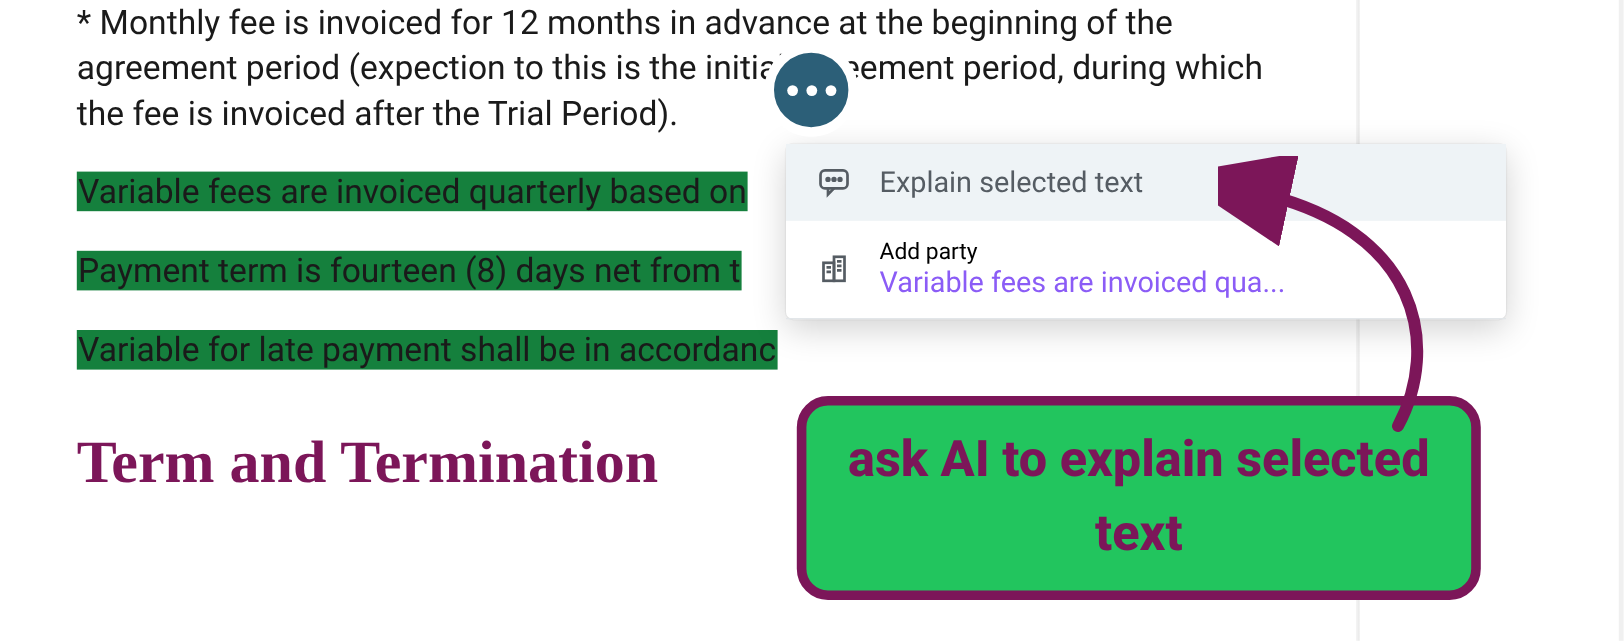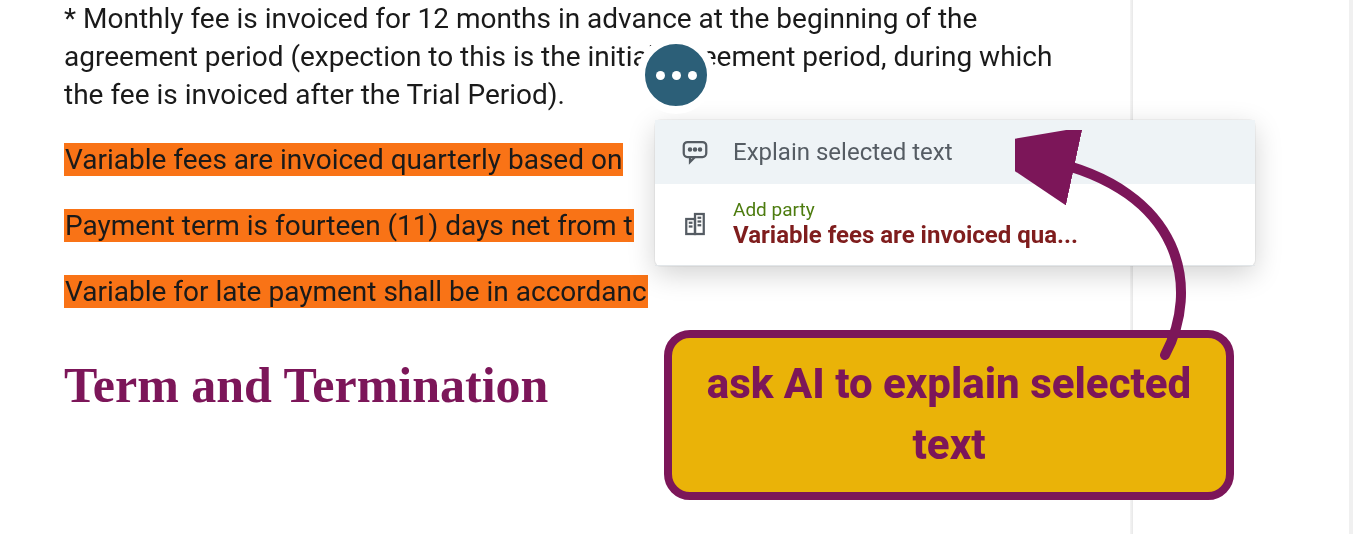--- a/index.html
+++ b/index.html
@@ -23,21 +23,21 @@
   .body-text {
     font-size: 28px;
     line-height: 1.35;
     color: #1a1a1a;
     max-width: 1010px;
     margin-top: 0;
     margin-bottom: 28px;
   }
 
   .hl {
-    background: #f97316;
+    background: #15803d;
     padding: 0 1px;
   }
 
   .heading {
     font-family: Georgia, "Times New Roman", serif;
     font-size: 50px;
     color: #7c1659;
     margin: 45px 0 22px 0;
     font-weight: 700;
   }
@@ -92,38 +92,38 @@
   }
   .popup-item .icon {
     width: 32px;
     height: 32px;
     flex: 0 0 32px;
     display:flex;
     align-items:center;
     justify-content:center;
   }
   .popup-item .lbl { flex: 1; }
-  .popup-item.party .lbl .top { font-size: 19px; color: #4d7c0f; line-height:1.1; }
-  .popup-item.party .lbl .bot { font-size: 24px; font-weight: 700; color: #7f1d1d; }
+  .popup-item.party .lbl .top { font-size: 19px; color: #000000; line-height:1.1; }
+  .popup-item.party .lbl .bot { font-size: 24px; font-weight: 400; color: #8b5cf6; }
   .popup hr {
     border: none;
     border-top: 1px solid #e2e6e9;
     margin: 0;
   }
 
   
   .callout {
     position: absolute;
     left: 664px;
     top: 330px;
     width: 570px;
     height: 170px;
     border-radius: 26px;
     border: 8px solid #7c1659;
-    background: #eab308;
+    background: #22c55e;
     color: #7c1659;
     font-weight: 800;
     font-size: 42px;
     display: flex;
     align-items: center;
     justify-content: center;
     text-align: center;
     line-height: 1.45;
     padding: 0 30px;
     z-index: 8;
@@ -162,21 +162,21 @@
 <body>
 
 <div class="page-edge"></div>
 <div class="page-edge2"></div>
 
 <div class="doc-area">
 
   <p class="body-text">* Monthly fee is invoiced for 12 months in advance at the beginning of the agreement period (expection to this is the initial agreement period, during which the fee is invoiced after the Trial Period).</p>
 
   <p class="body-text"><span class="hl">Variable fees are invoiced quarterly based on</span></p>
-  <p class="body-text"><span class="hl">Payment term is fourteen (11) days net from t</span></p>
+  <p class="body-text"><span class="hl">Payment term is fourteen (8) days net from t</span></p>
   <p class="body-text"><span class="hl">Variable for late payment shall be in accordanc</span></p>
 
   <h2 class="heading">Term and Termination</h2>
 
 </div>
 
 <div class="more-button">
   <span class="dot"></span>
   <span class="dot"></span>
   <span class="dot"></span>

